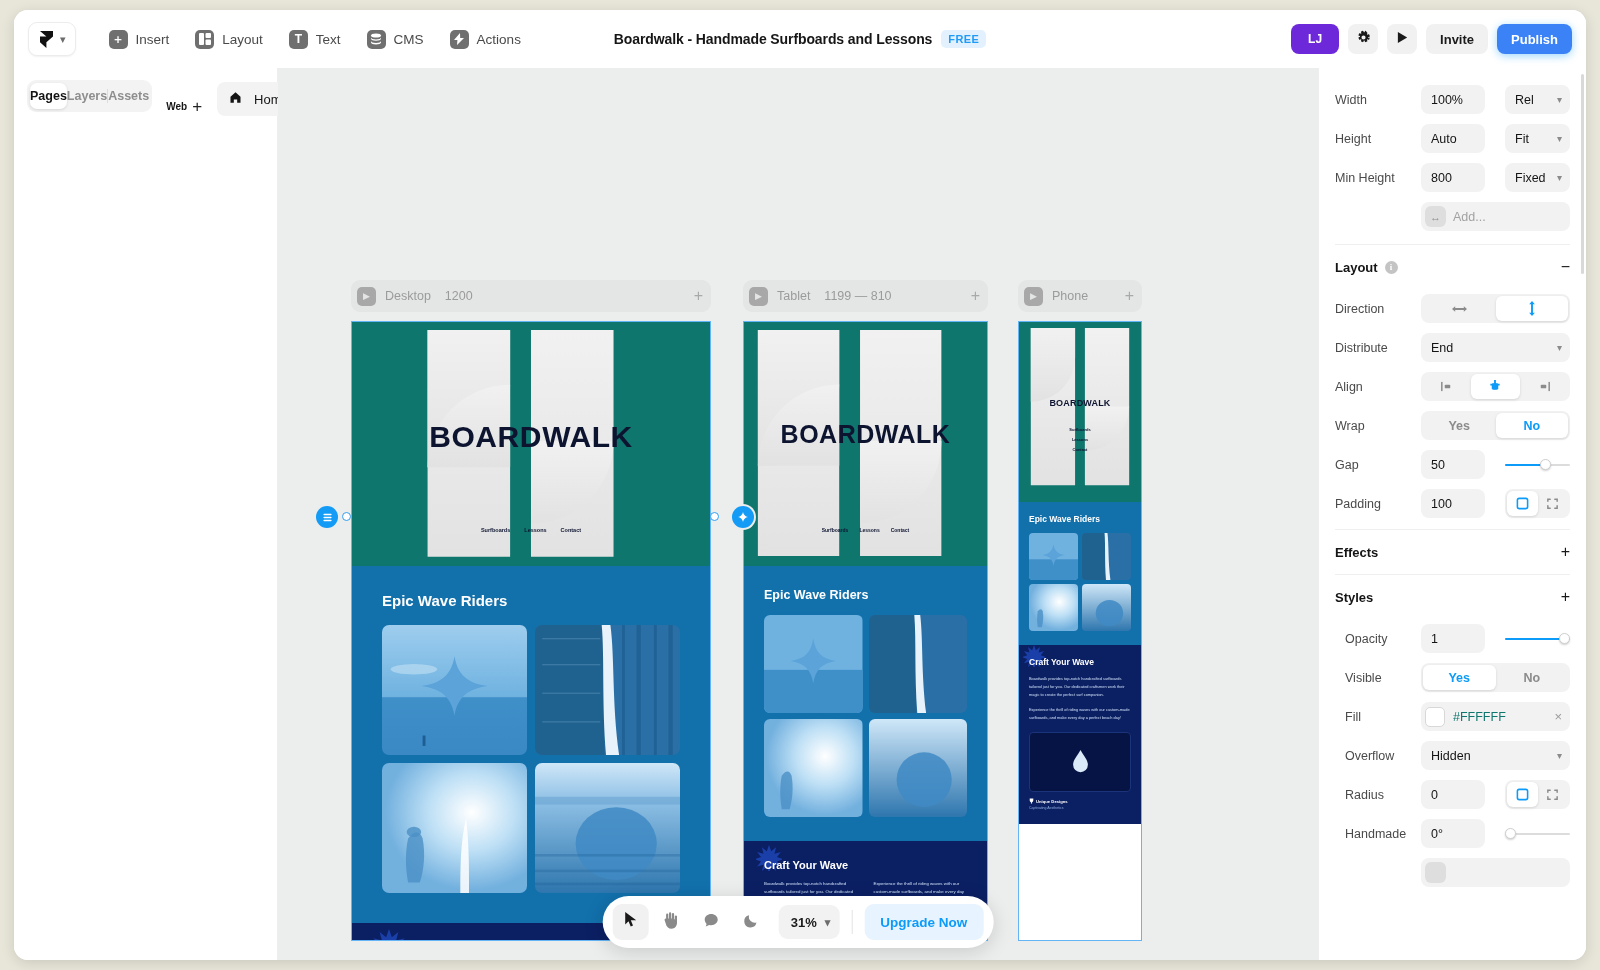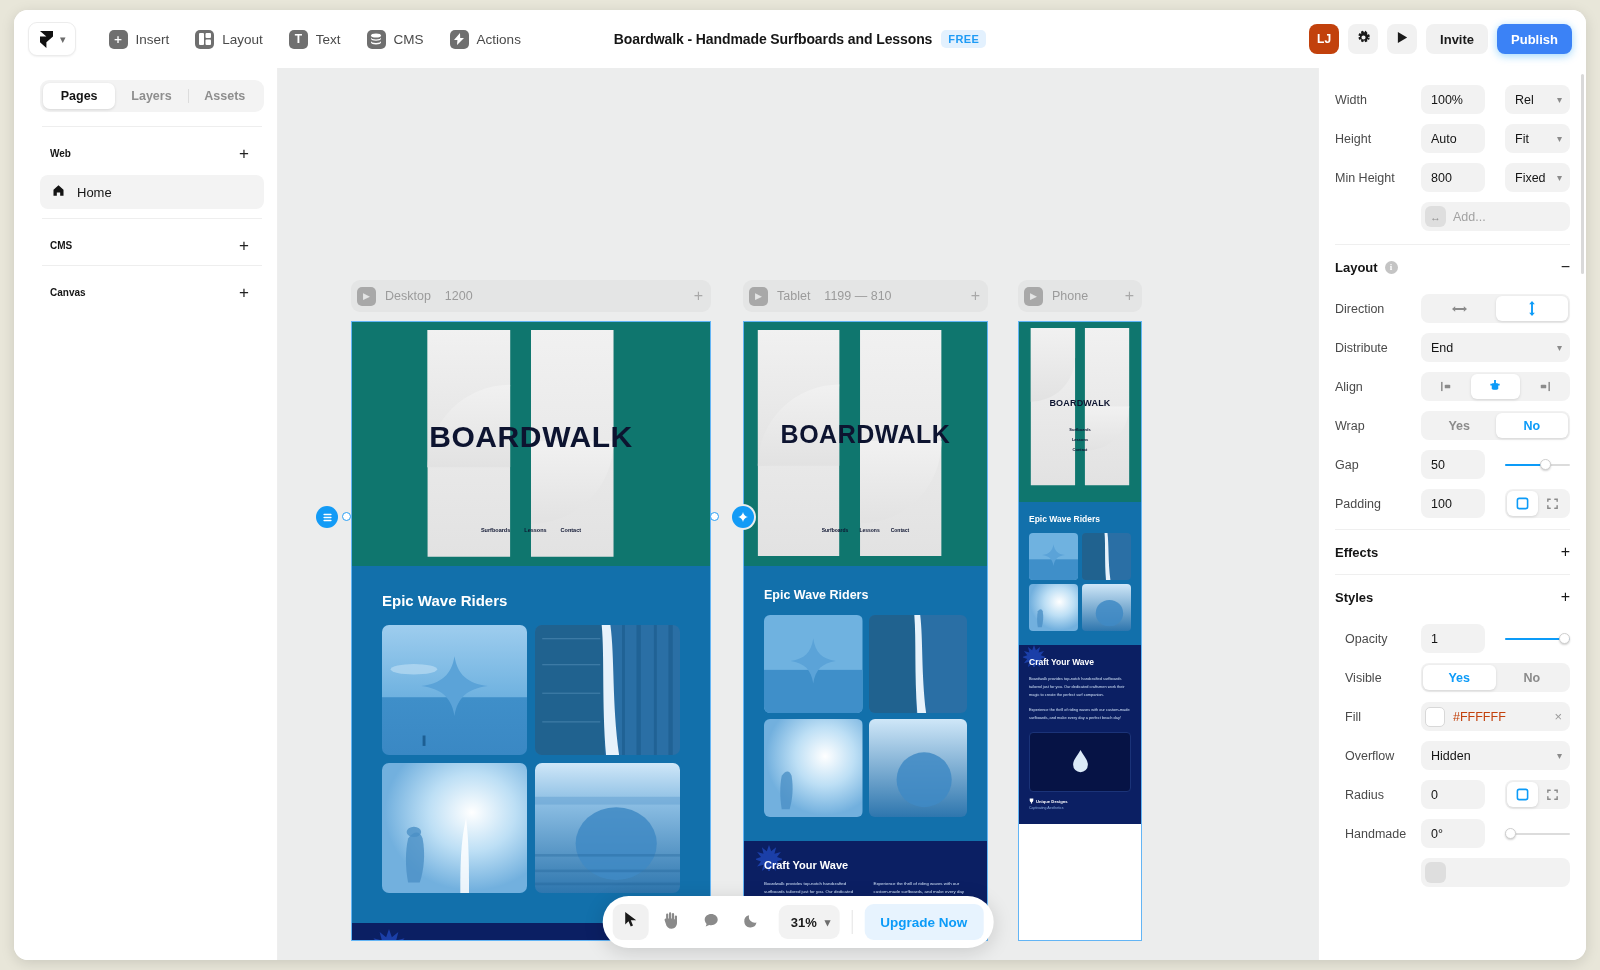--- a/index.html
+++ b/index.html
@@ -52,40 +52,40 @@
     display: flex; align-items: center; justify-content: center;
     pointer-events: none; gap: 9px;
   }
   .doc-title { font-size: 14px; font-weight: 700; color: #161616; letter-spacing: -0.1px; }
   .badge-free {
     background: #e3f1fe; color: #1e9bf5; font-size: 11px; font-weight: 700;
     letter-spacing: 0.4px; padding: 3px 7px; border-radius: 5px;
   }
   .tb-right { margin-left: auto; display: flex; align-items: center; gap: 9px; }
   .avatar {
-    width: 30px; height: 30px; border-radius: 8px; background: #c2410c;
+    width: 48px; height: 30px; border-radius: 8px; background: #6d28d9;
     color: #fff; font-size: 12px; font-weight: 700;
     display: flex; align-items: center; justify-content: center; cursor: pointer;
   }
   .sq-btn {
     width: 30px; height: 30px; border-radius: 8px; background: #f1f1f1;
     display: flex; align-items: center; justify-content: center; cursor: pointer;
   }
   .pill-btn {
     height: 30px; padding: 0 14px; border-radius: 8px; background: #f1f1f1;
     display: flex; align-items: center; font-size: 13px; color: #1b1b1b;
     font-weight: 600; cursor: pointer;
   }
   .pill-primary { background: #3b82f6; color: #fff; box-shadow: 0 2px 9px rgba(12,155,248,0.4); }
   
   .body-row { flex: 1; display: flex; min-height: 0; }
   
   .left-panel {
     width: 264px; flex: 0 0 264px; background: #fff;
-    padding: 12px 13px 0 26px; display: flex; flex-direction: column;
+    padding: 12px 13px 0 13px; display: flex; flex-direction: row;
     border-right: 1px solid #eeeeee;
   }
   .seg {
     display: flex; background: #f3f3f3; border-radius: 9px; padding: 3px;
     height: 32px; align-items: center;
   }
   .seg-item {
     flex: 1; text-align: center; font-size: 12.5px; color: #8e8e8e;
     line-height: 26px; border-radius: 7px; cursor: pointer; font-weight: 600;
     position: relative;
@@ -240,21 +240,21 @@
   .hr { height: 1px; background: #efefef; }
   .slider { flex: 1; display: flex; align-items: center; position: relative; height: 29px; }
   .track { position: absolute; left: 0; right: 0; height: 2px; background: #dcdcdc; border-radius: 2px; }
   .fillbar { position: absolute; left: 0; height: 2px; background: #0c9bf8; border-radius: 2px; }
   .knob {
     position: absolute; width: 11px; height: 11px; border-radius: 50%; background: #fff;
     border: 1px solid #cfcfcf; box-shadow: 0 1px 2px rgba(0,0,0,0.18);
   }
   .swatch { width: 20px; height: 20px; border-radius: 5px; border: 1px solid #d8d8d8; background: #fff; }
   .fill-row { display: flex; align-items: center; background: #f2f2f2; border-radius: 8px; height: 29px; padding: 0 8px 0 4px; flex: 1; gap: 8px; }
-  .fill-val { font-size: 12.5px; color: #c2410c; }
+  .fill-val { font-size: 12.5px; color: #0f766e; }
   .x-btn { margin-left: auto; color: #9b9b9b; font-size: 13px; cursor: pointer; }
   .scroll-ind {
     position: absolute; right: 2px; top: 6px; width: 3px; height: 200px;
     background: #d9d9d9; border-radius: 2px;
   }
 </style>
 </head>
 <body>
 
 <div class="app-window">

